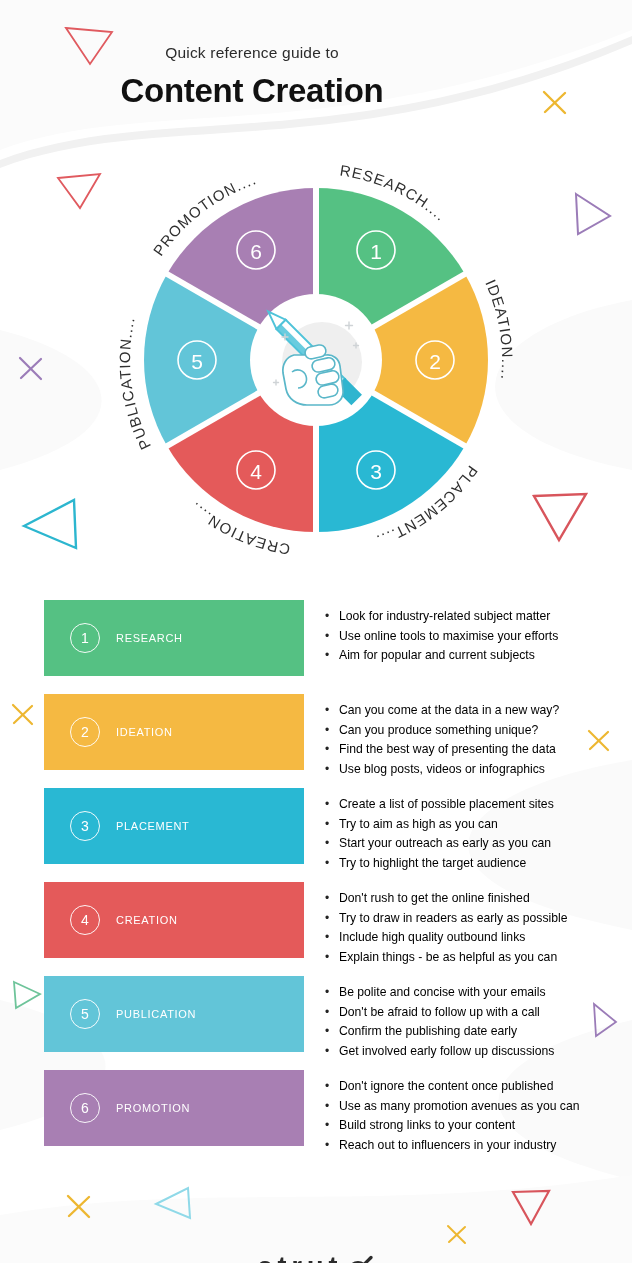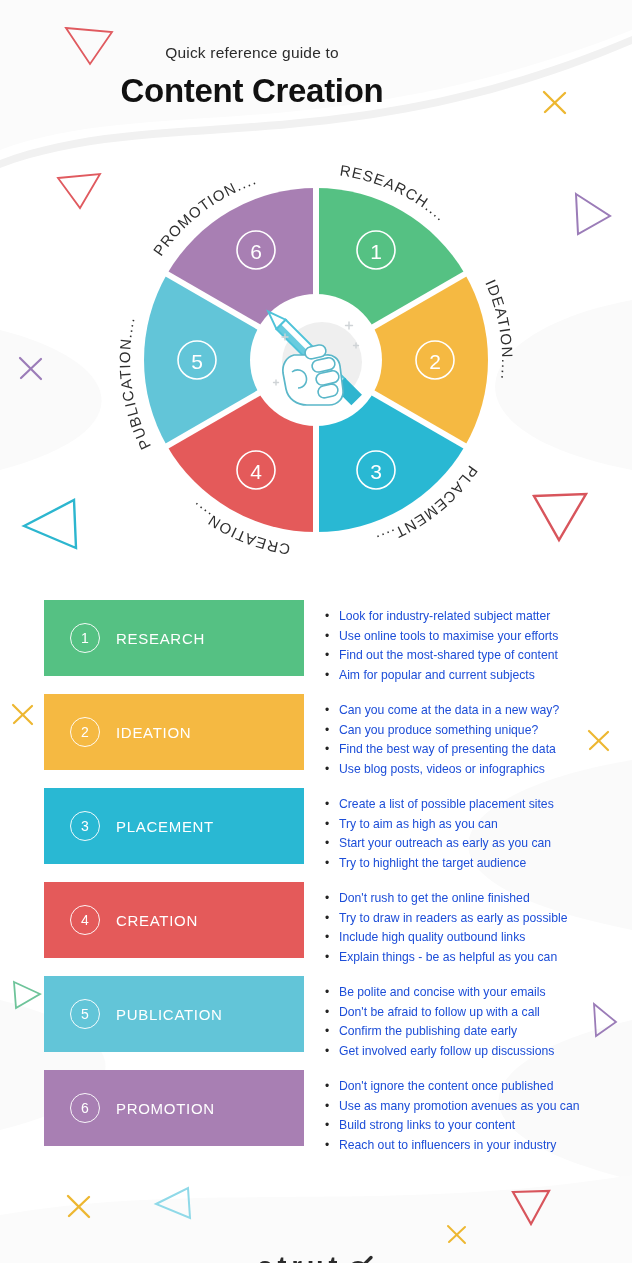--- a/index.html
+++ b/index.html
@@ -105,36 +105,36 @@
     color: #ffffff;
     font-size: 14px;
     display: flex;
     align-items: center;
     justify-content: center;
     flex: 0 0 auto;
     margin-right: 16px;
   }
   .chip-label {
     color: #ffffff;
-    font-size: 15px;
+    font-size: 11px;
     letter-spacing: 0.7px;
   }
   .step-bullets {
     position: absolute;
     left: 325px;
     top: 7px;
     width: 290px;
     list-style: none;
     margin: 0;
     padding: 0;
   }
   .step-bullets li {
     position: relative;
     font-size: 12.2px;
-    color: #1d4ed8;
+    color: #000000;
     line-height: 19.5px;
     padding-left: 14px;
   }
   .step-bullets li::before {
     content: "\2022";
     position: absolute;
     left: 0;
     top: 0;
     color: #222222;
     font-size: 12px;
@@ -299,21 +299,20 @@
   <div class="steps">
 
     <div class="step">
       <div class="step-chip" style="background:#55c183">
         <div class="chip-num">1</div>
         <div class="chip-label">RESEARCH</div>
       </div>
       <ul class="step-bullets">
         <li>Look for industry-related subject matter</li>
         <li>Use online tools to maximise your efforts</li>
-        <li>Find out the most-shared type of content</li>
         <li>Aim for popular and current subjects</li>
       </ul>
     </div>
 
     <div class="step">
       <div class="step-chip" style="background:#f5b942">
         <div class="chip-num">2</div>
         <div class="chip-label">IDEATION</div>
       </div>
       <ul class="step-bullets">

